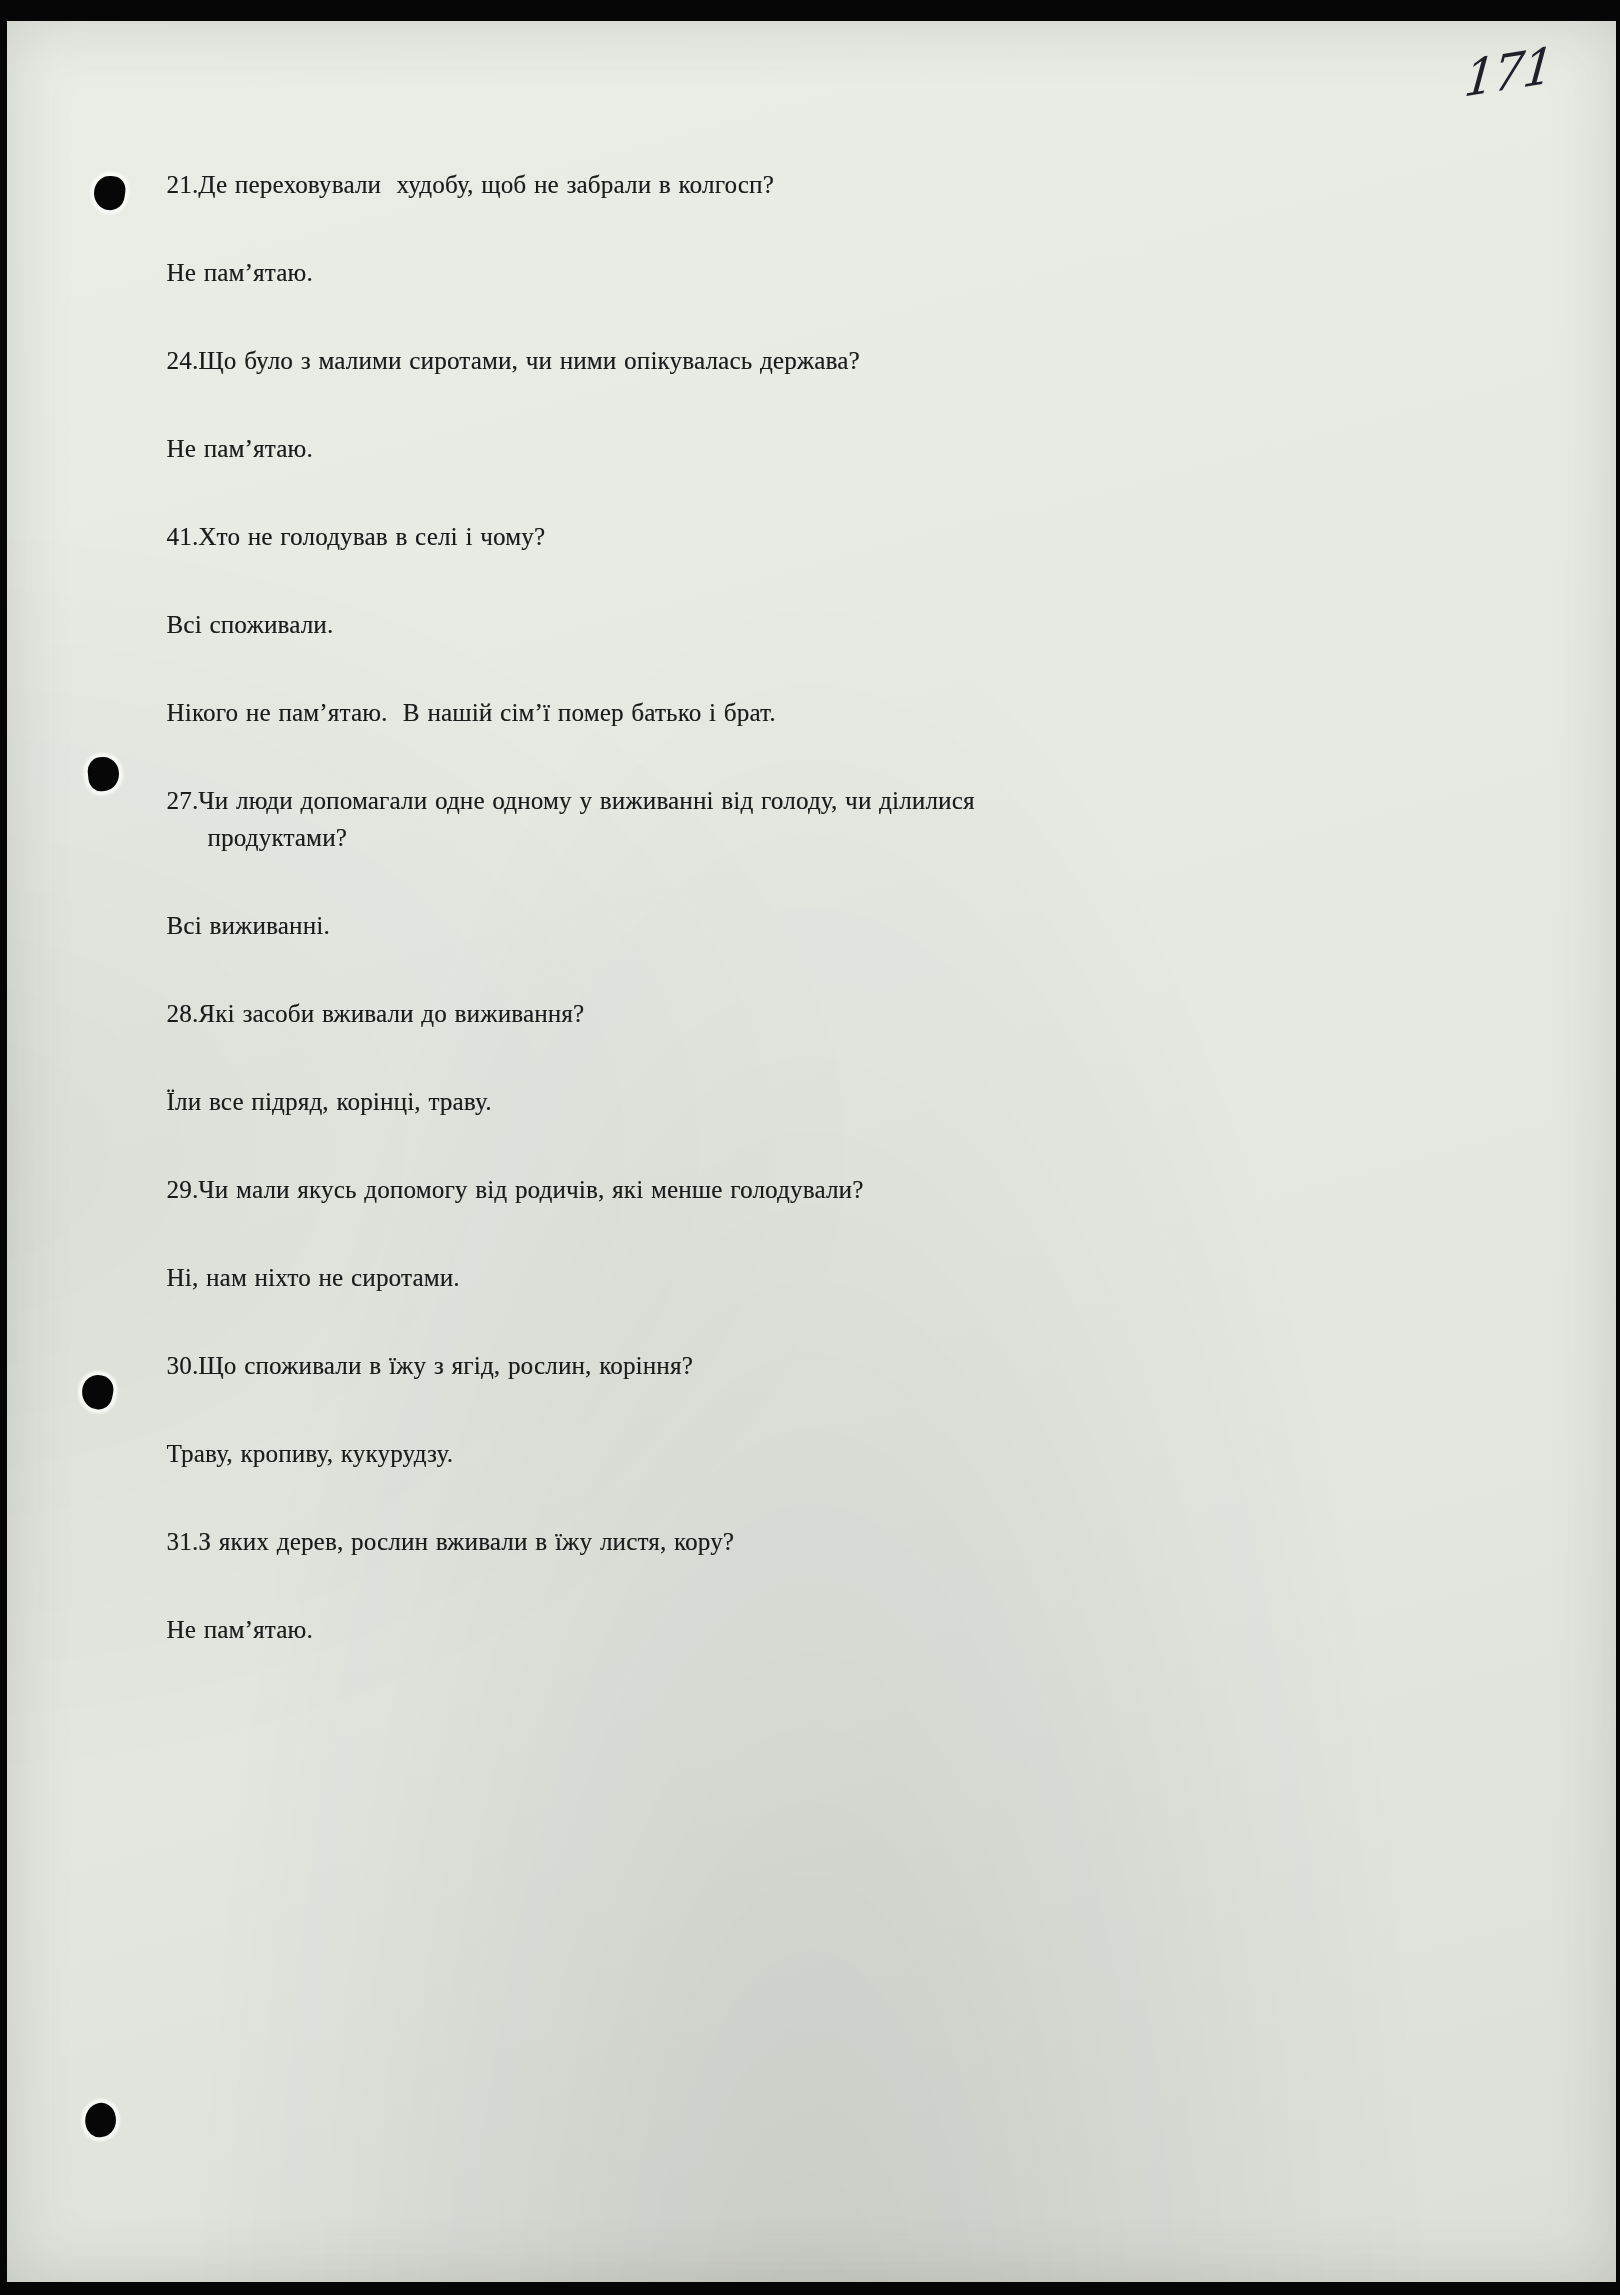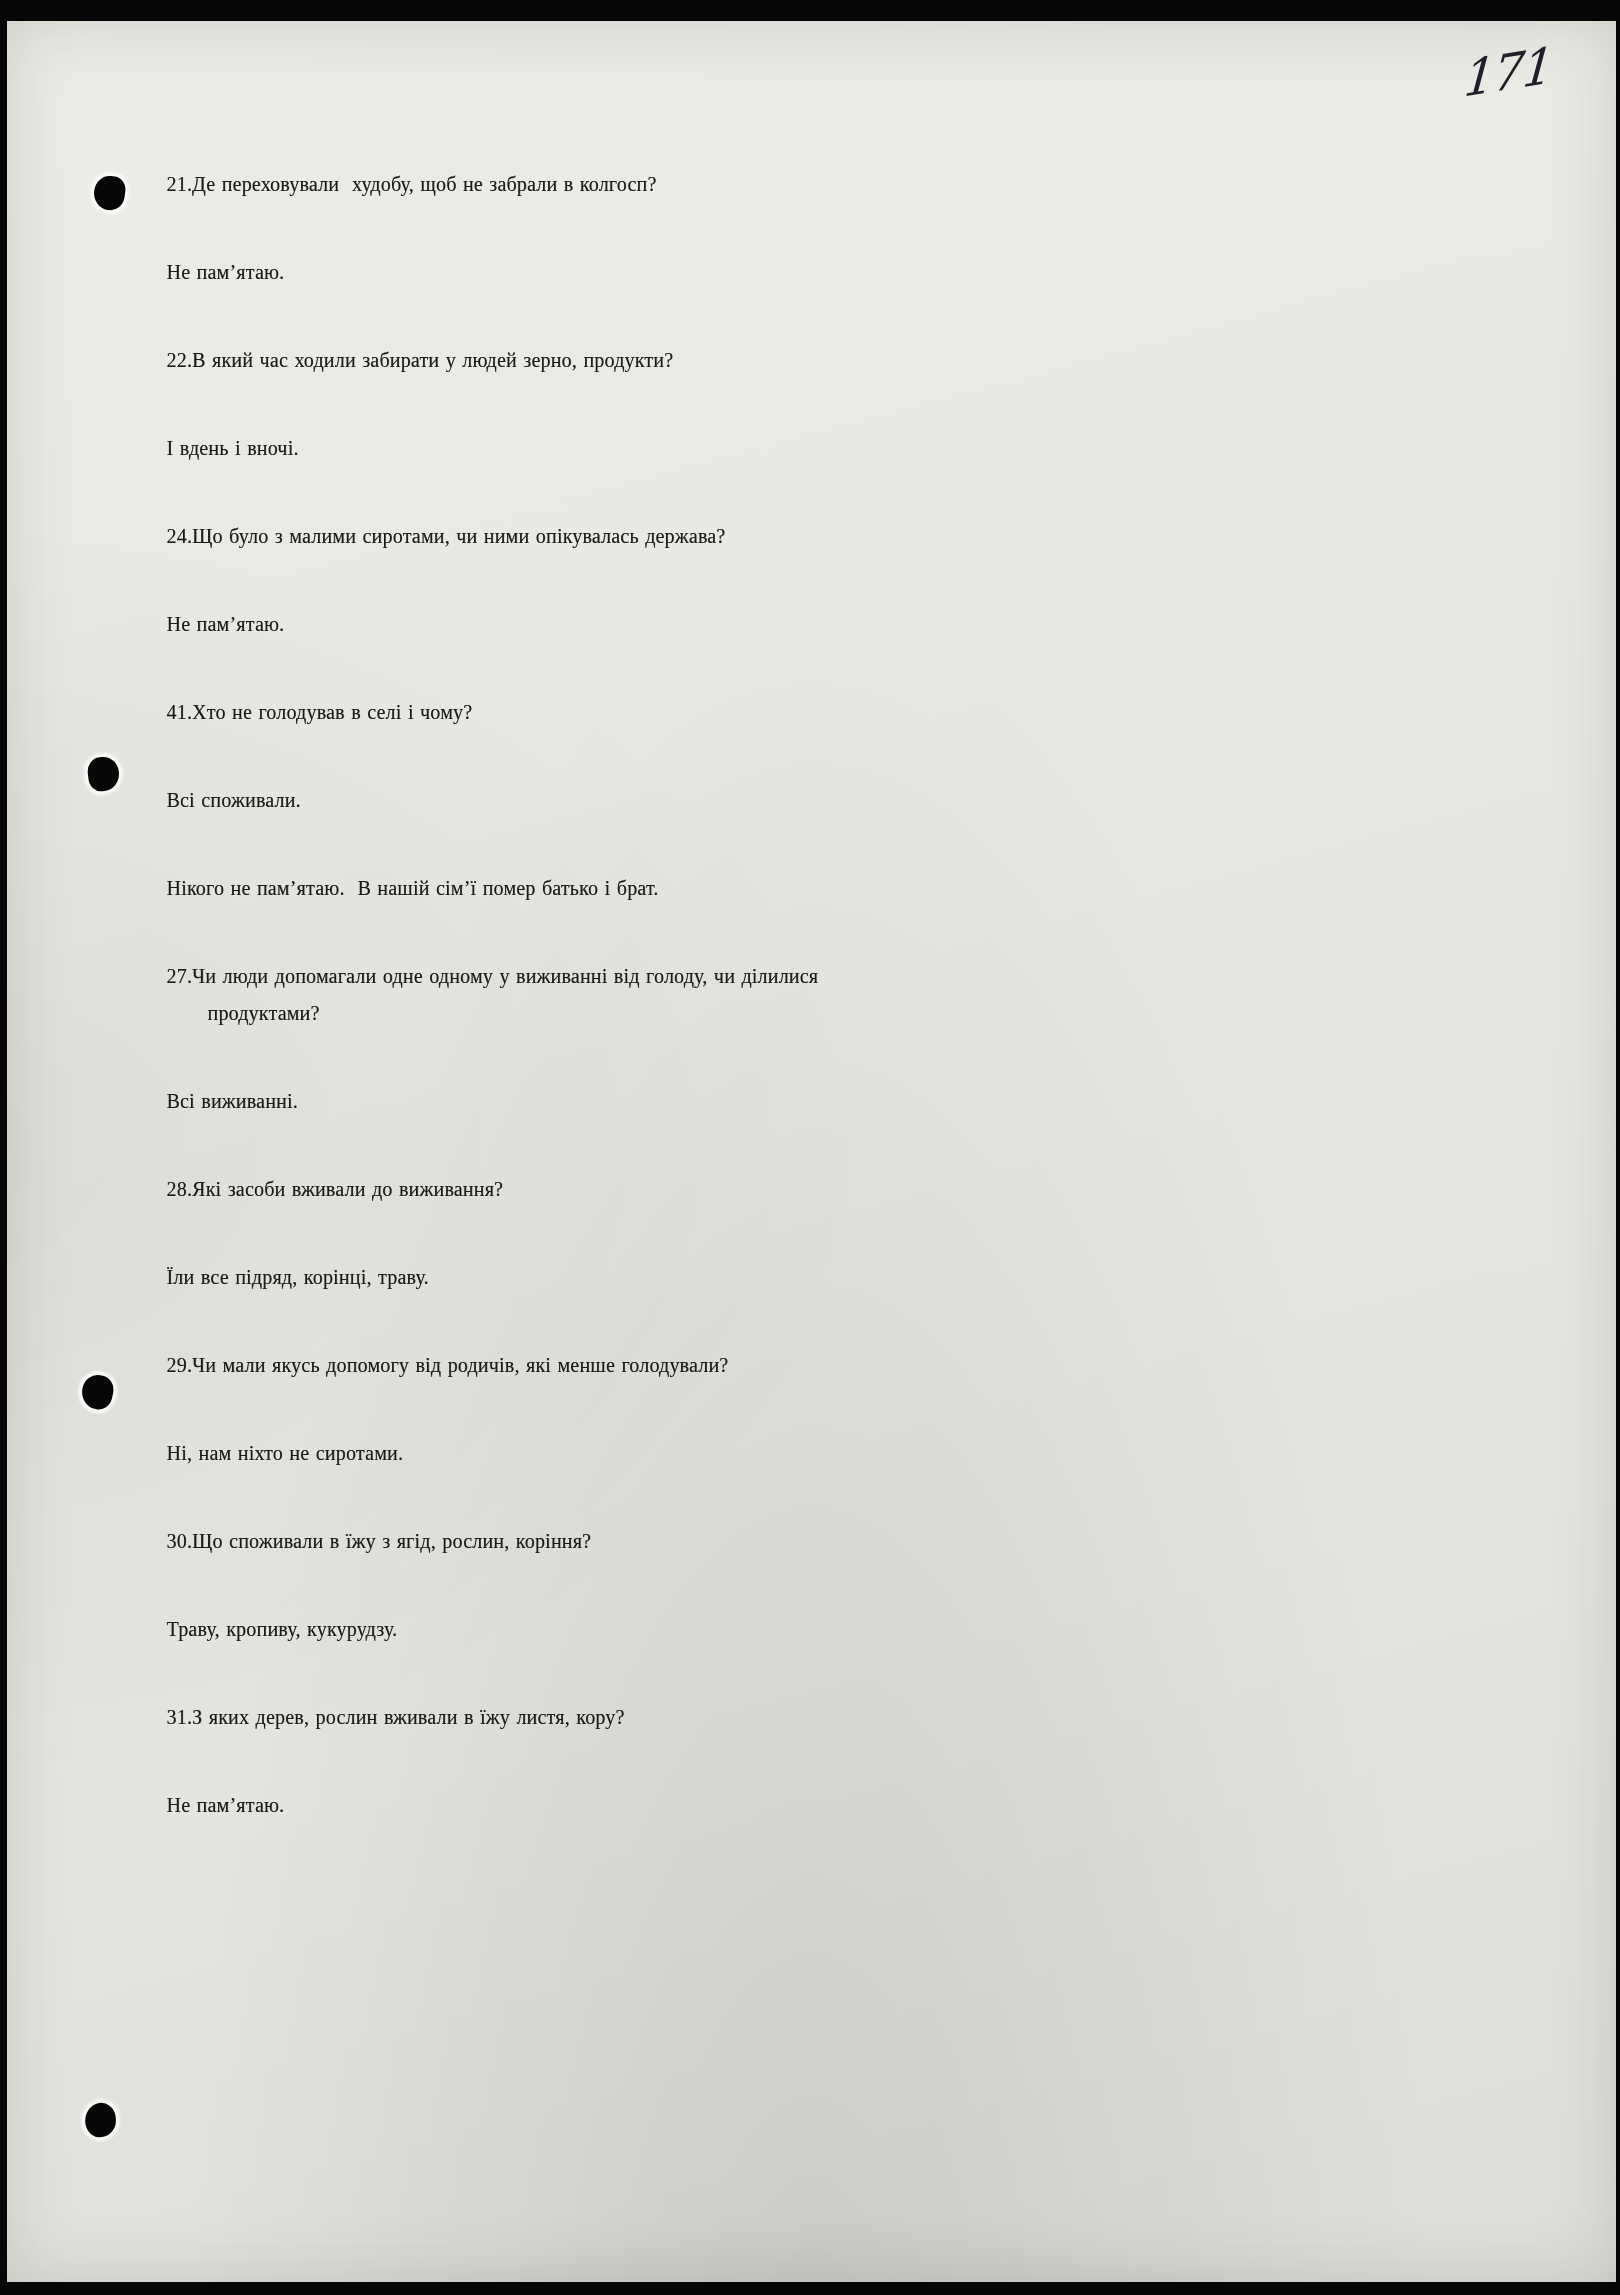--- a/index.html
+++ b/index.html
@@ -52,21 +52,21 @@
     position: absolute;
     left: 160px;
     top: 145px;
     width: 1407px;
     color: #1b1b1b;
   }
   .qa-item { margin: 0; }
   .qa-item:nth-child(5) { margin-top: 38px; }
   .question, .answer {
     margin: 0 0 51px 0;
-    font-size: 20px;
+    font-size: 25px;
     line-height: 37px;
     letter-spacing: 0.2px;
     word-spacing: 1.2px;
     white-space: pre-wrap;
     text-shadow: 0.3px 0.3px 0.6px rgba(25,25,25,0.45);
   }
   .question {
     padding-left: 41px;
     text-indent: -41px;
   }
@@ -81,24 +81,20 @@
   <div class="hole hole-2"></div>
   <div class="hole hole-3"></div>
   <div class="hole hole-4"></div>
 
   <div class="content" id="qa-list">
   <div class="qa-item">
     <p class="question"><span class="q-num">21.</span><span class="q-text">Де переховували  худобу, щоб не забрали в колгосп?</span></p>
     <p class="answer">Не пам’ятаю.</p>
   </div>
 
-  <div class="qa-item">
-    <p class="question"><span class="q-num">22.</span><span class="q-text">В який час ходили забирати у людей зерно, продукти?</span></p>
-    <p class="answer">І вдень і вночі.</p>
-  </div>
 
 
   <div class="qa-item">
     <p class="question"><span class="q-num">24.</span><span class="q-text">Що було з малими сиротами, чи ними опікувалась держава?</span></p>
     <p class="answer">Не пам’ятаю.</p>
   </div>
 
   <div class="qa-item">
     <p class="question"><span class="q-num">41.</span><span class="q-text">Хто не голодував в селі і чому?</span></p>
     <p class="answer">Всі споживали.</p>

